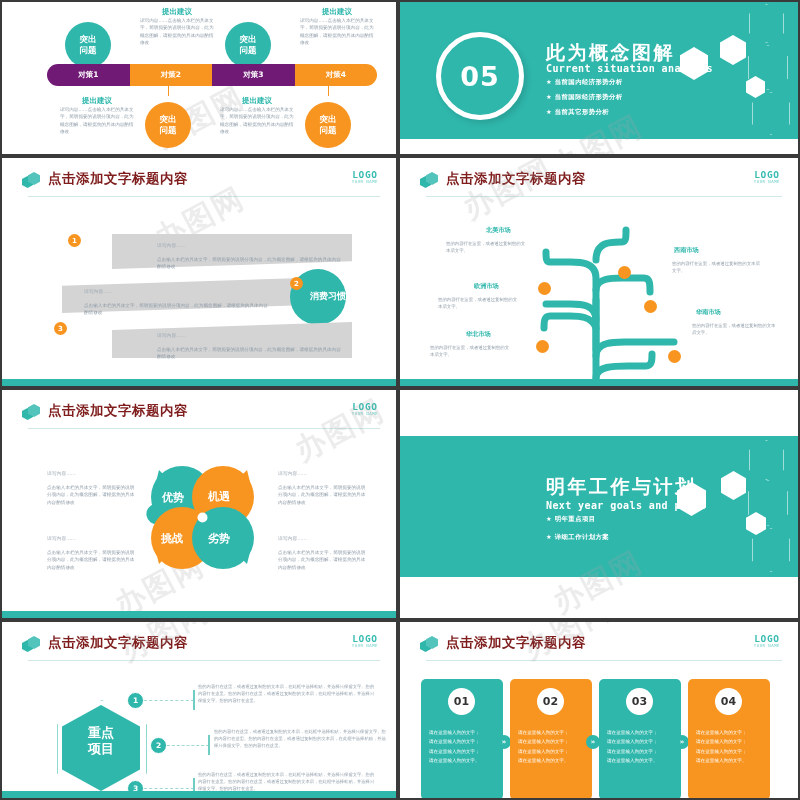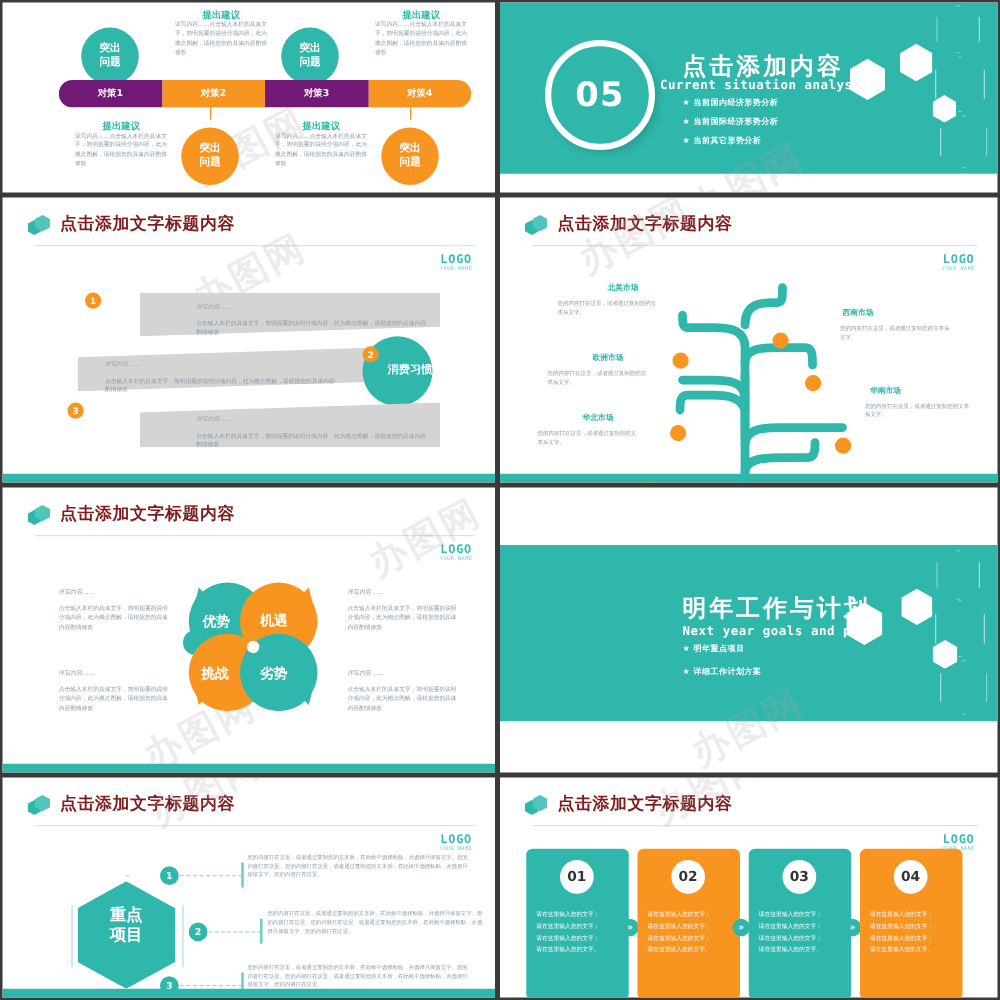--- a/index.html
+++ b/index.html
@@ -5,21 +5,21 @@
   html,body{margin:0;padding:0;background:#ffffff;}
   body{width:800px;height:800px;overflow:hidden;font-family:"DejaVu Sans","Liberation Sans",sans-serif;}
   .sheet{position:relative;width:800px;height:800px;background:#3a3a3a;}
   .slide{position:absolute;background:#ffffff;overflow:hidden;}
 
   
   .botband{position:absolute;left:0;right:0;bottom:0;height:7px;background:#2fb7ac;}
   .hdr{position:absolute;left:20px;right:16px;top:12px;height:26px;}
   .hdr .cube{position:absolute;left:0;top:2px;width:18px;height:18px;}
   .hdr .ttl{position:absolute;left:26px;top:0px;font-size:13.5px;font-weight:bold;color:#7f1d1d;letter-spacing:.5px;white-space:nowrap;}
-  .hdr .logo{position:absolute;right:2px;top:0px;text-align:center;margin-top:33px;}
+  .hdr .logo{position:absolute;right:2px;top:0px;text-align:center;}
   .hdr .logo .lg{font-size:9.5px;font-weight:bold;color:#39bdb2;letter-spacing:.6px;font-family:"DejaVu Sans Mono","Liberation Mono",monospace;line-height:9px;}
   .hdr .logo .sb{font-size:4px;color:#6fd0c8;letter-spacing:.5px;font-family:"DejaVu Sans Mono","Liberation Mono",monospace;}
   .hdrline{position:absolute;left:26px;right:16px;top:38px;height:1px;background:#cfe9e7;}
 
   .wm{position:absolute;color:rgba(170,170,170,.22);font-size:30px;font-weight:bold;transform:rotate(-28deg);pointer-events:none;letter-spacing:2px;}
 
   
   .s1bar{position:absolute;left:45px;top:62px;width:330px;height:22px;border-radius:11px;overflow:hidden;display:flex;}
   .s1seg{flex:1;display:flex;align-items:center;justify-content:center;color:#fff;font-size:7.5px;font-weight:bold;}
   .s1seg.t{background:#701a75;}
@@ -126,22 +126,22 @@
       <div class="hexo" style="right:14px;top:2px;width:33px;height:37px;clip-path:polygon(50% 0,100% 25%,100% 75%,50% 100%,0 75%,0 25%);"></div>
       <div class="hexf" style="right:52px;top:33px;width:26px;height:30px;clip-path:polygon(50% 0,100% 25%,100% 75%,50% 100%,0 75%,0 25%);"></div>
       <div class="hexo" style="right:10px;top:43px;width:38px;height:43px;clip-path:polygon(50% 0,100% 25%,100% 75%,50% 100%,0 75%,0 25%);"></div>
       <div class="hexf" style="right:90px;top:45px;width:28px;height:33px;clip-path:polygon(50% 0,100% 25%,100% 75%,50% 100%,0 75%,0 25%);"></div>
       <div class="hexf" style="right:33px;top:74px;width:19px;height:22px;clip-path:polygon(50% 0,100% 25%,100% 75%,50% 100%,0 75%,0 25%);"></div>
       <div class="hexo" style="right:8px;top:90px;width:36px;height:41px;clip-path:polygon(50% 0,100% 25%,100% 75%,50% 100%,0 75%,0 25%);"></div>
 
       <div class="ring" style="left:36px;top:30px;width:78px;height:78px;">
         <span>05</span>
       </div>
-      <div class="sec-cn" style="left:146px;top:38px;">点击添加内容</div>
-      <div class="sec-en" style="left:128px;top:61px;">Current situation analysis</div>
+      <div class="sec-cn" style="left:146px;top:38px;">此为概念图解</div>
+      <div class="sec-en" style="left:146px;top:61px;">Current situation analysis</div>
       <div class="sec-li" style="left:146px;top:76px;">★  当前国内经济形势分析</div>
       <div class="sec-li" style="left:146px;top:91px;">★  当前国际经济形势分析</div>
       <div class="sec-li" style="left:146px;top:106px;">★ 当前其它形势分析</div>
     </div>
     <div class="wm" style="left:150px;top:124px;">办图网</div>
   </div>
 
   <div class="slide" style="left:2px;top:158px;width:394px;height:228px;">
     <div class="hdr">
       <div class="cube">

